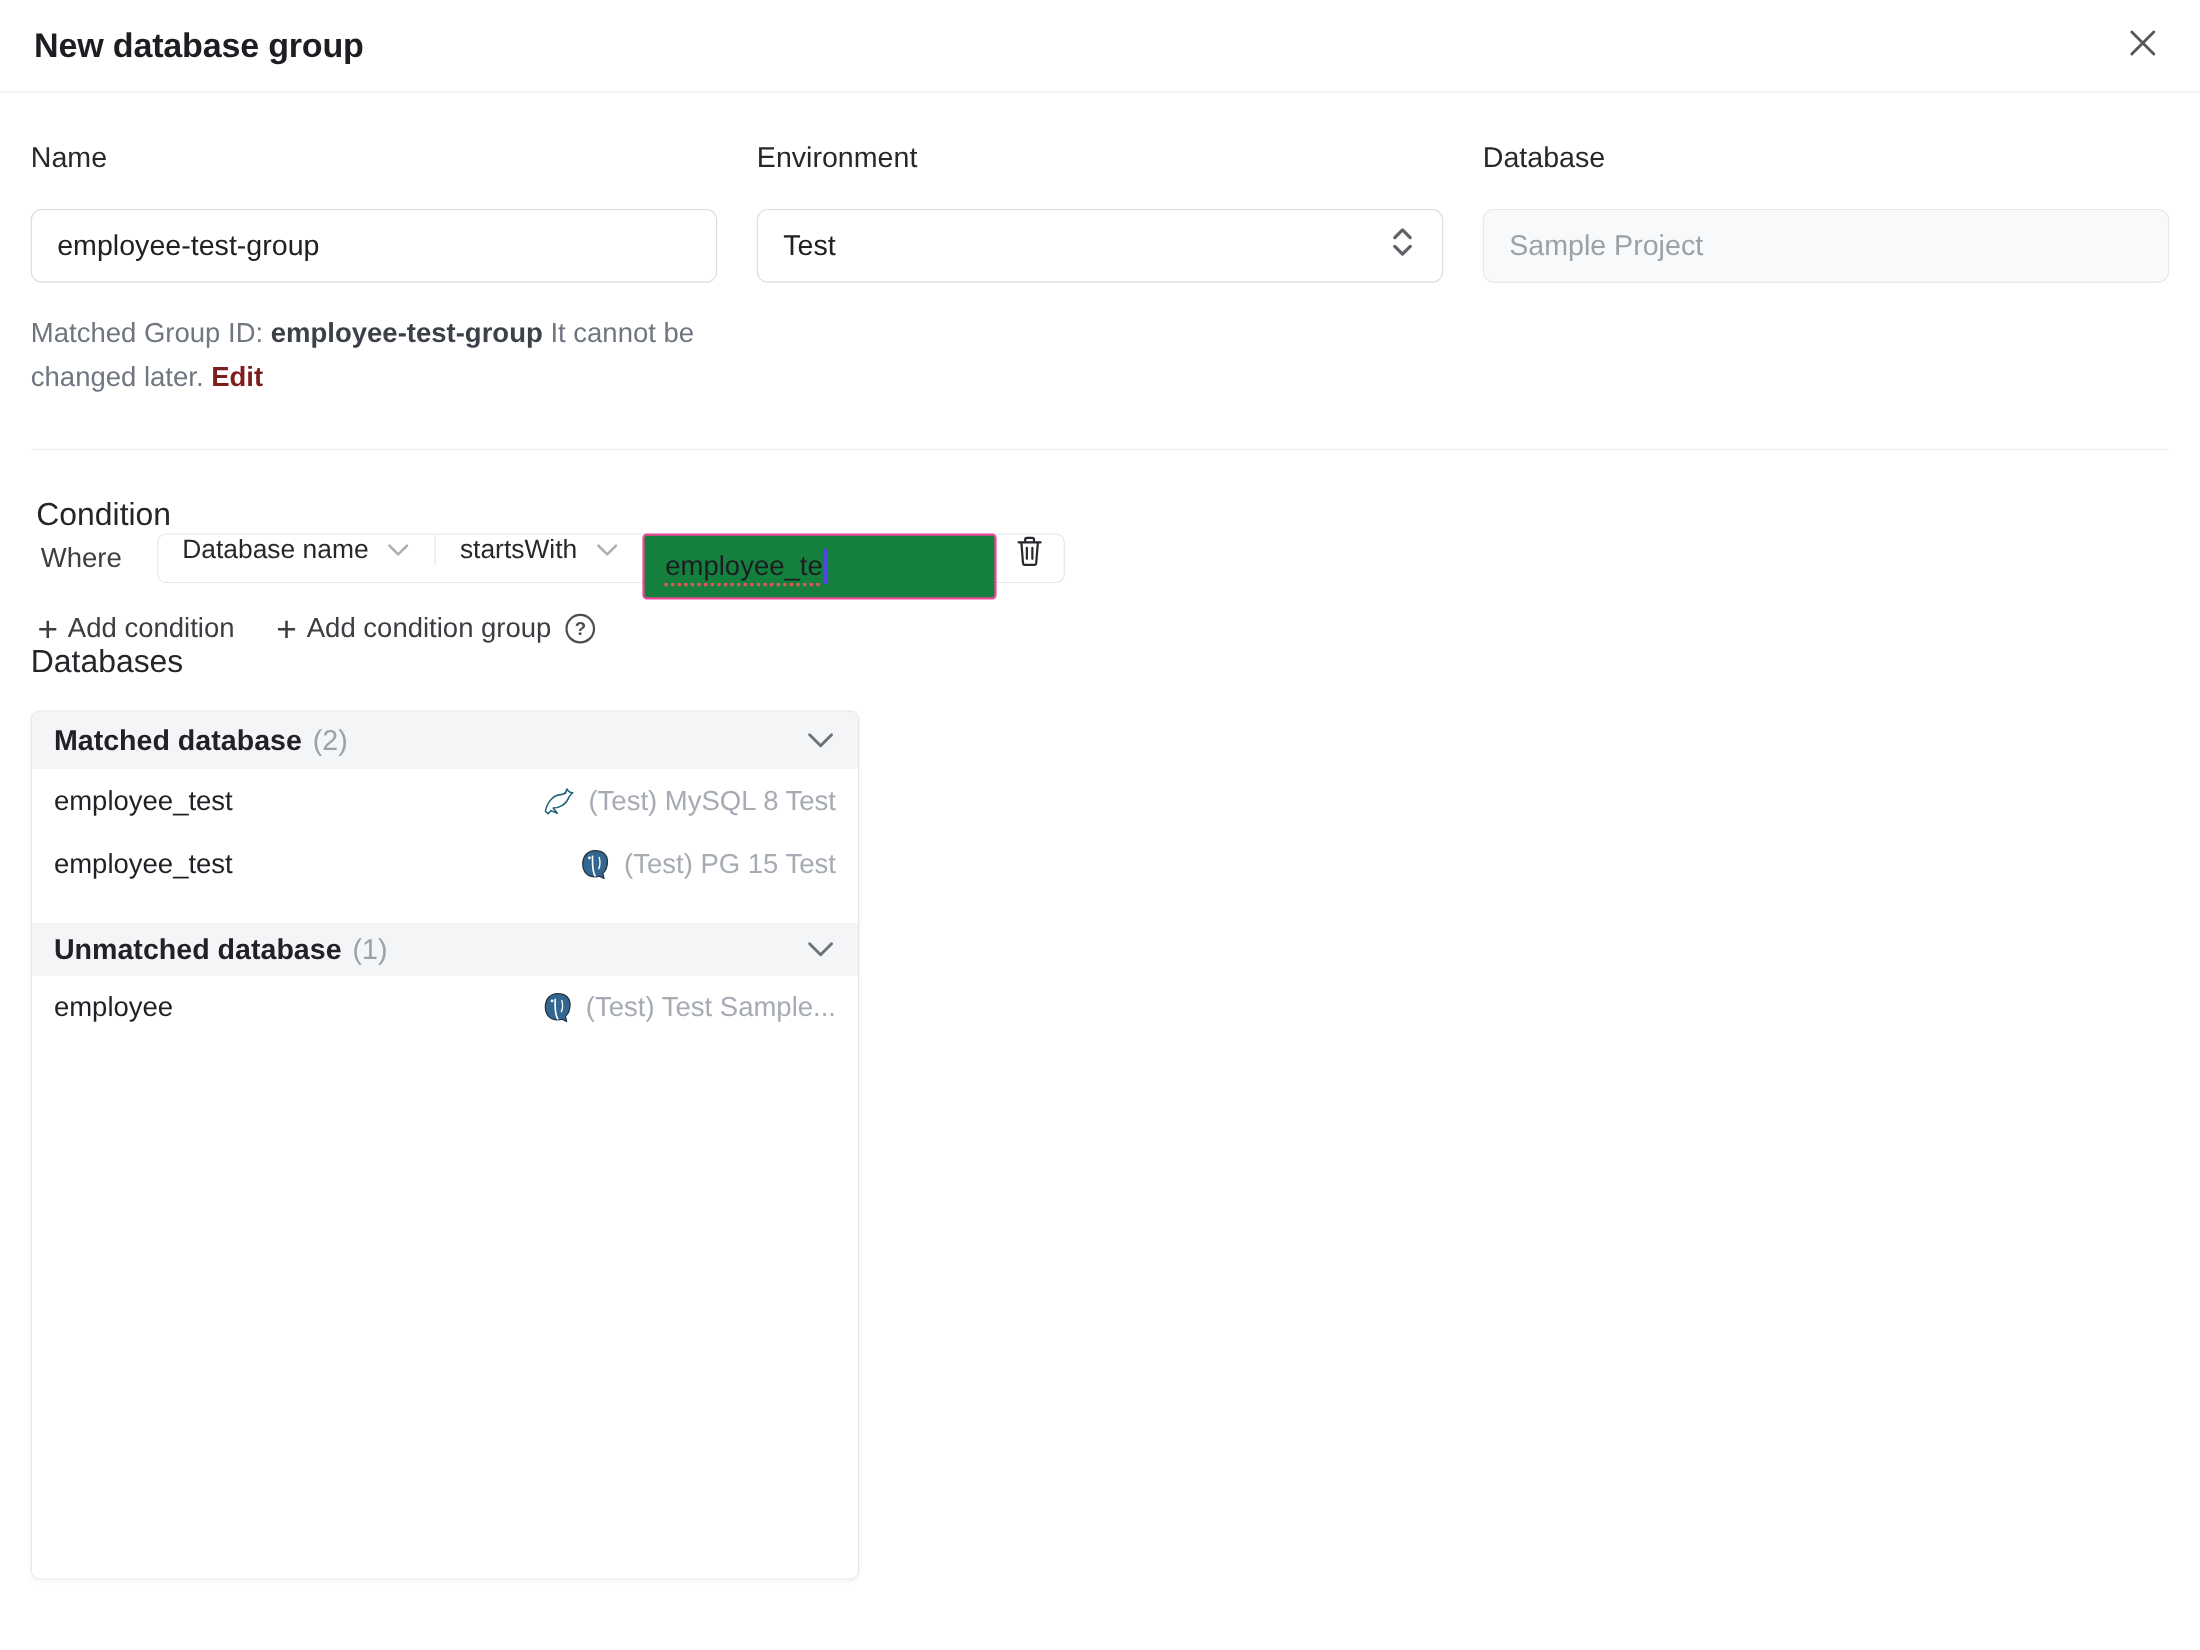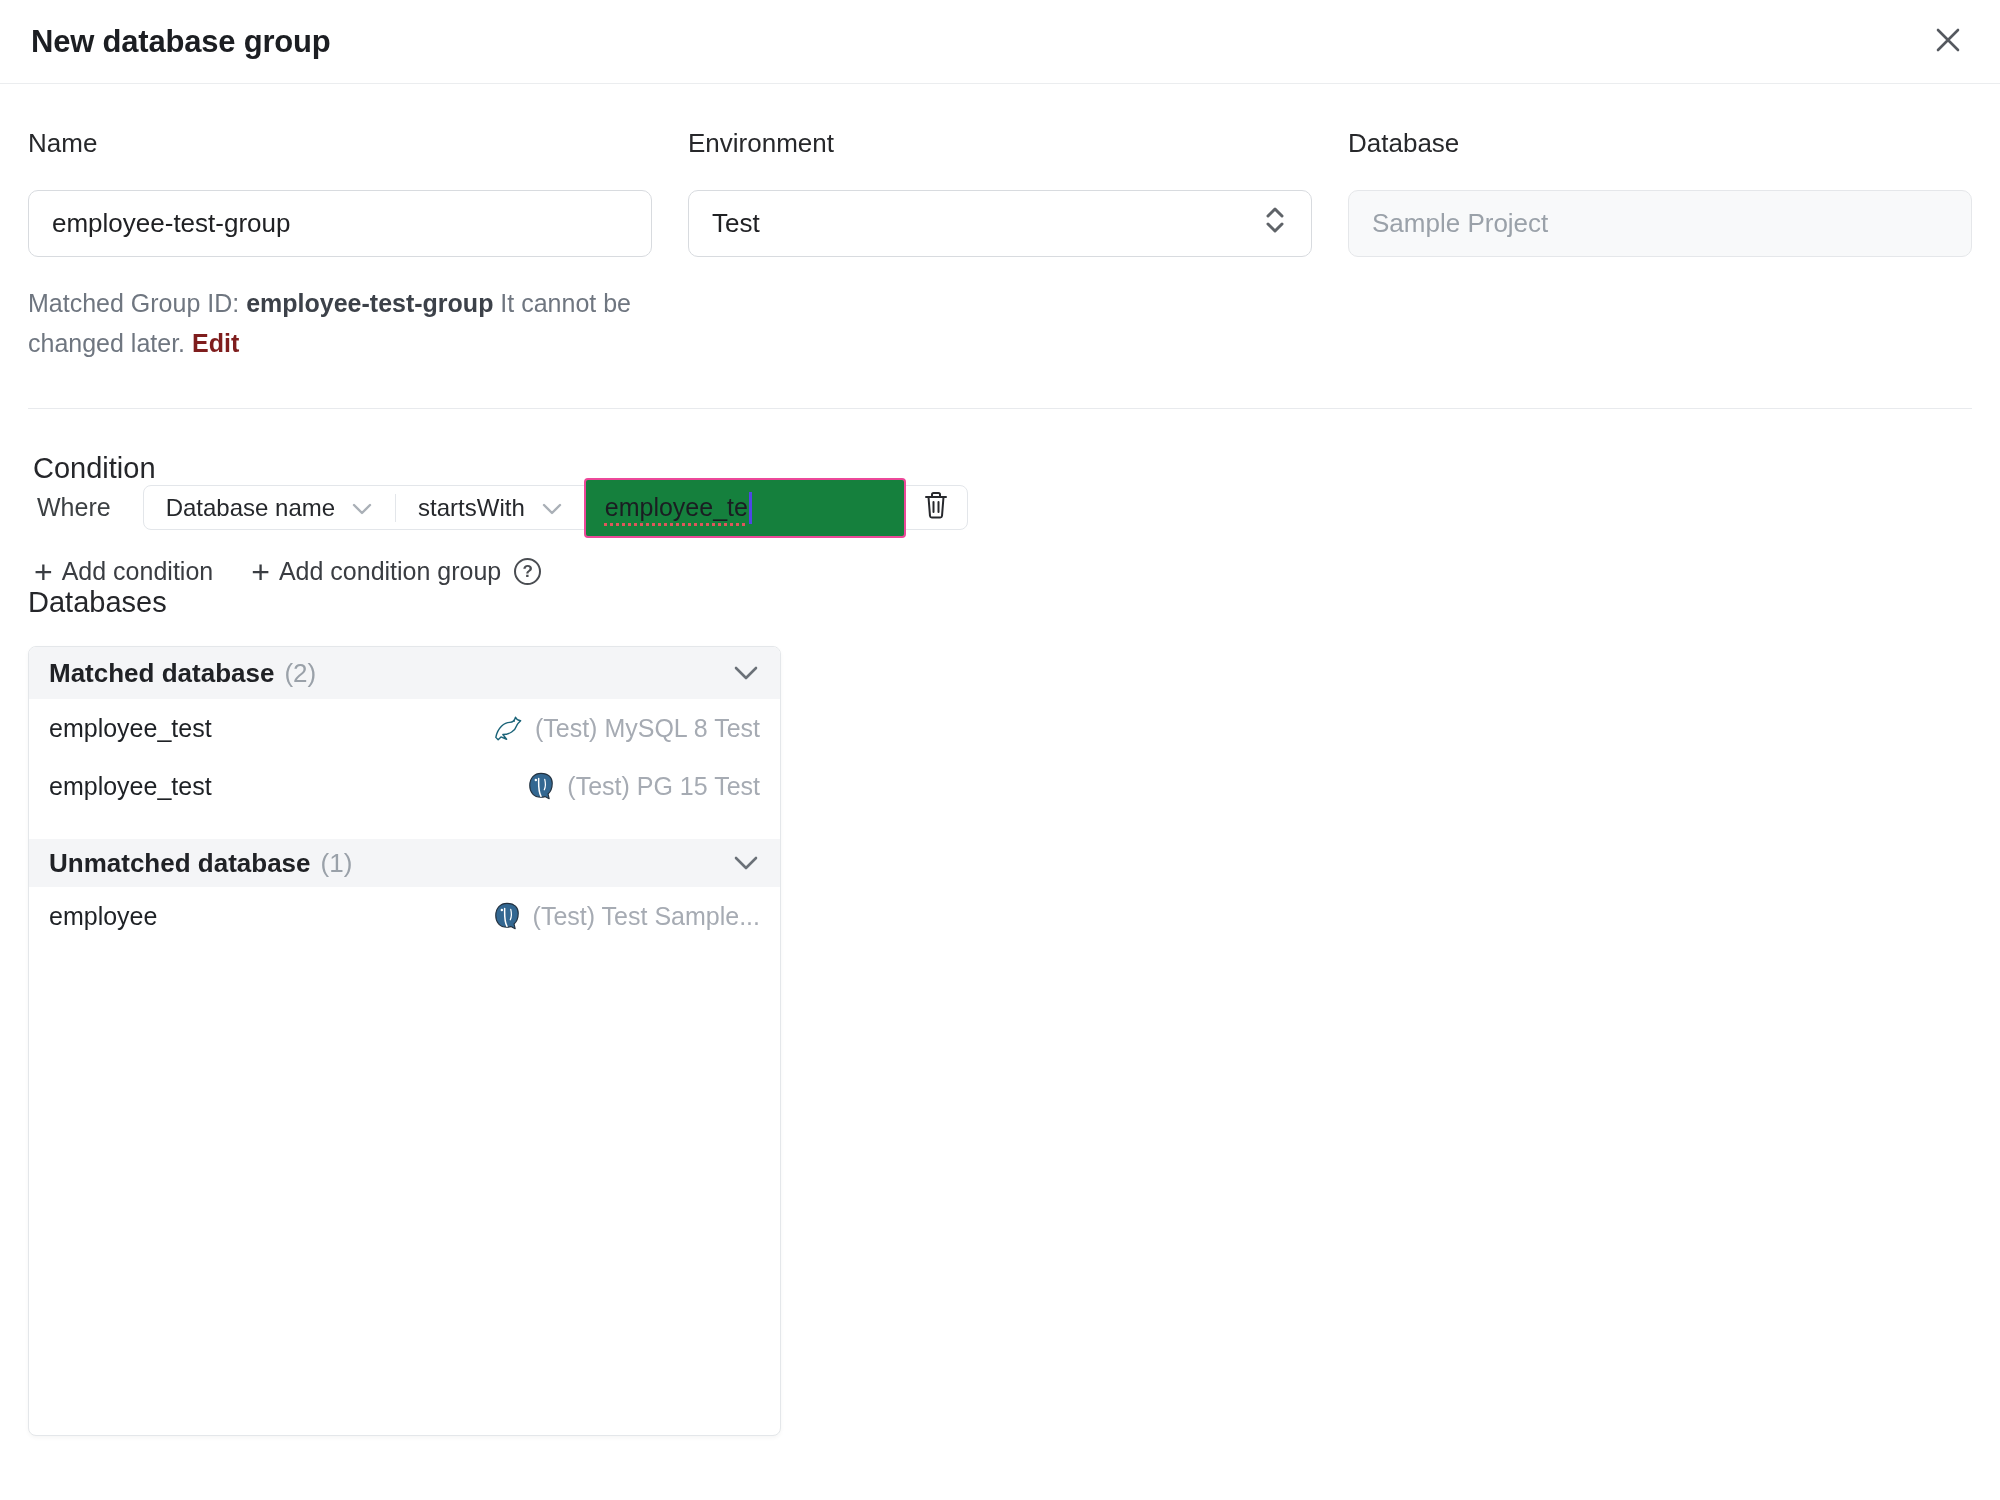--- a/index.html
+++ b/index.html
@@ -51,21 +51,21 @@
   .content-row { display: flex; padding: 0 28px; margin-top: 43px; align-items: flex-start; flex-direction: column; }
   .condition-col { flex: 1; min-width: 0; }
   .db-col { width: 753px; flex: none; }
   .section-heading { font-size: 29px; font-weight: 500; color: #25262a; }
   .condition-col .section-heading { padding-left: 5px; }
 
   
   .condition-row { display: flex; align-items: center; }
   .where-label { font-size: 25px; color: #3c4043; margin: 0 32px 0 9px; }
   .cond-group {
-    display: flex; align-items: center; height: 45px;
+    display: flex; align-items: flex-start; height: 45px;
     border: 1px solid #e3e6ea; border-radius: 8px; background: #fff;
   }
   .cond-seg {
     display: flex; align-items: center; gap: 16px;
     padding: 0 22px; font-size: 24px; color: #26282c;
     cursor: pointer; white-space: nowrap;
   }
   .seg-border { border-right: 1px solid #e3e6ea; }
   .value-input {
     width: 322px; margin: -1px;

